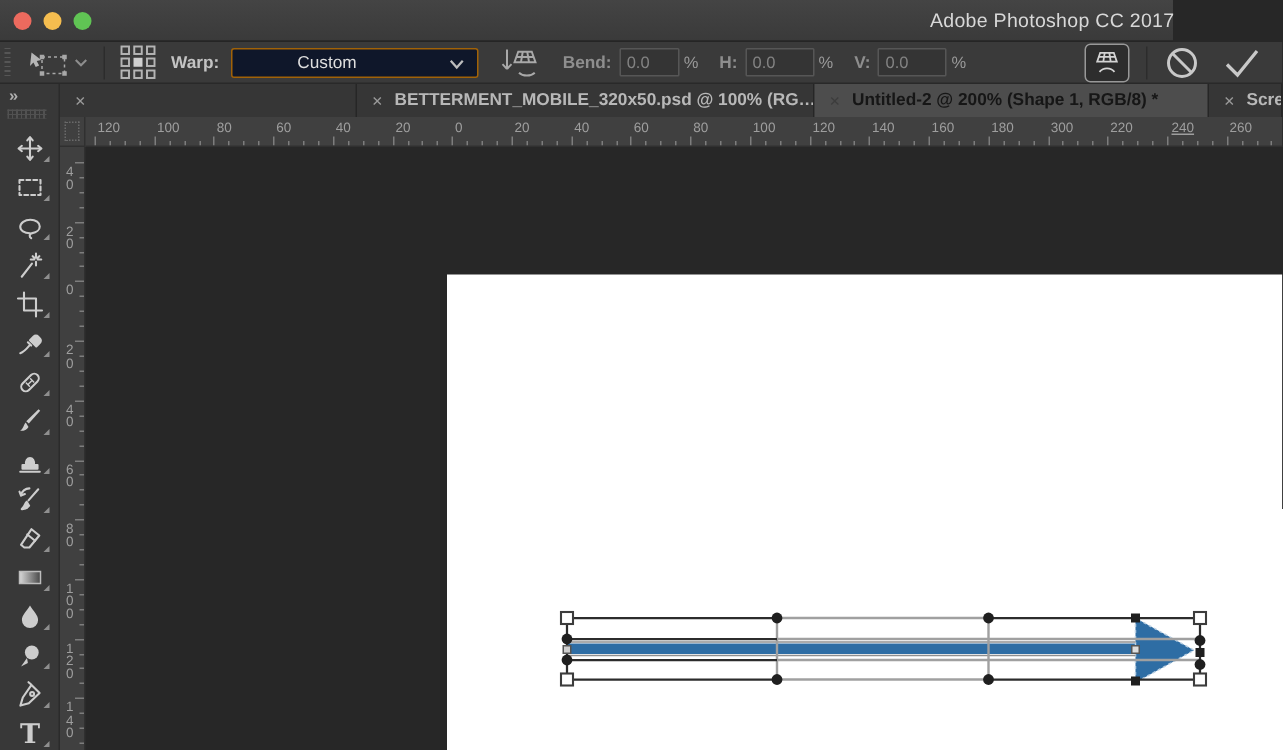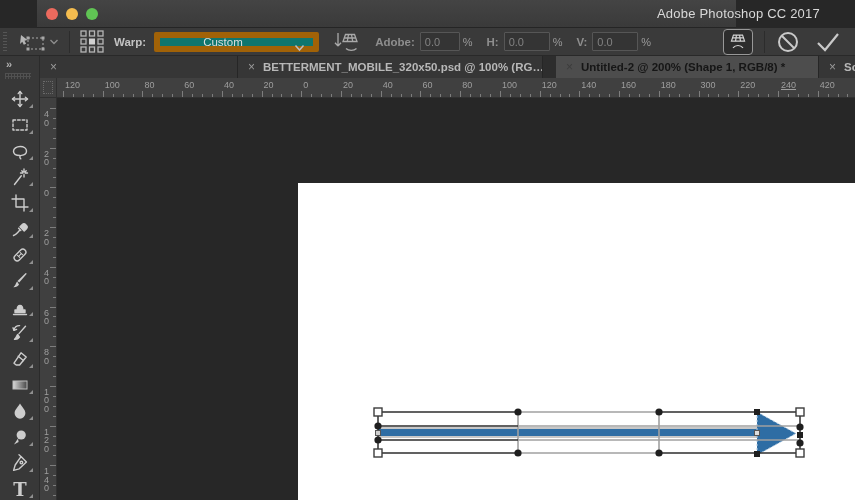--- a/index.html
+++ b/index.html
@@ -4,24 +4,23 @@
 <style>
   * { margin:0; padding:0; box-sizing:border-box; }
   html,body { width:855px; height:500px; overflow:hidden; }
   body {
     font-family:"Liberation Sans", sans-serif;
     background:#272727; position:relative;
     -webkit-font-smoothing:antialiased;
   }
   
   .titlebar{
-    position:absolute; left:0; top:0; width:699px; height:28px;
+    position:absolute; left:0; top:0; width:782px; height:28px;
     background:linear-gradient(#444444,#3a3a3a);
     border-bottom:1px solid #252525;
-    margin-left:37px;
   }
   .traffic{ position:absolute; top:8px; width:12px; height:12px; border-radius:50%; }
   .t-red{ left:9px;  background:#ec6a5e; }
   .t-yellow{ left:29px; background:#f5bd4f; }
   .t-green{ left:49px; background:#60c454; }
   .win-title{
     position:absolute; left:620px; top:6px;
     font-size:13px; color:#d8d8d8; letter-spacing:.2px; white-space:nowrap;
   }
   
@@ -38,21 +37,21 @@
   .opt-label{ font-size:11.5px; color:#c3c3c3; white-space:nowrap;font-weight:bold; }
   .opt-label.dim{ color:#8e8e8e; }
   .opt-field{
     height:19px; background:#343434; border:1px solid #565656; border-radius:1px;
     color:#828282; font-size:11px; padding:0 4px;
     font-family:"Liberation Sans", sans-serif;
   }
   .pct{ font-size:11px; color:#9a9a9a; margin-left:3px; }
   .warp-select{
     width:165px; height:20px; margin-left:8px;
-    background:#0f766e; border:6px solid #a16207; border-radius:2px;
+    background:#0f172a; border:1px solid #a16207; border-radius:2px;
     display:flex; align-items:center; position:relative;
     color:#dedede; font-size:11.5px;
   }
   .warp-select .sel-text{ margin-left:43px; }
   .warp-select .sel-chev{ position:absolute; right:8px; top:6px; }
   .toggle-btn{
     width:30px; height:26px; border:1px solid #989898; border-radius:4px;
     background:#2d2d2d; display:flex; align-items:center; justify-content:center;
   }
   .iconbtn{ display:flex; align-items:center; justify-content:center; }
@@ -70,21 +69,21 @@
   }
   .tabrow{
     position:absolute; left:40px; top:56px; width:815px; height:22px;
     background:#2d2d2d; display:flex;
   }
   .tab{
     height:22px; display:flex; align-items:center; overflow:hidden;
     background:#363636; border-right:1px solid #262626;
     color:#b8b8b8; font-size:11.5px; font-weight:bold; white-space:nowrap;
   }
-  .tab.active{ background:#4d4d4d; color:#161616;margin-left:13px; }
+  .tab.active{ background:#4d4d4d; color:#161616; }
   .tab .close{ margin:0 8px 0 10px; font-size:12px; font-weight:normal; color:#9a9a9a; }
   .tab.active .close{ color:#3c3c3c; }
   
   .ruler-corner{
     position:absolute; left:40px; top:78px; width:17px; height:20px;
     background:#404040; border-right:1px solid #303030; border-bottom:1px solid #303030;
   }
   .ruler-corner:after{
     content:""; position:absolute; left:3px; top:3px; right:3px; bottom:3px;
     border:1px dotted #6a6a6a;
@@ -174,21 +173,21 @@
 
   <svg width="26" height="22" viewBox="0 0 26 22" style="margin-left:14px">
     <g fill="none" stroke="#a9a9a9" stroke-width="1.3">
       <path d="M5 2v13M5 15l-3-3.2M5 15l3-3.2"></path>
       <path d="M12.5 3.5h9l2.5 7H10z"></path>
       <path d="M15.5 3.5l-1.2 7M18.5 3.5l1.2 7M11.2 7h11.6"></path>
       <path d="M13 17.5c2.5 2.5 8 2.5 10.5 0"></path>
     </g>
   </svg>
 
-  <span class="opt-label dim" style="margin-left:16px">Adobe:</span>
+  <span class="opt-label dim" style="margin-left:16px">Bend:</span>
   <input class="opt-field" style="width: 40px; margin-left: 5px;" value="0.0">
   <span class="pct">%</span>
 
   <span class="opt-label dim" style="margin-left:14px">H:</span>
   <input class="opt-field" style="width: 46px; margin-left: 5px;" value="0.0">
   <span class="pct">%</span>
 
   <span class="opt-label dim" style="margin-left:14px">V:</span>
   <input class="opt-field" style="width: 46px; margin-left: 5px;" value="0.0">
   <span class="pct">%</span>
@@ -460,21 +459,21 @@
     <div class="hlabel" style="left: 683.24px;">220</div>
     <div class="htick" style="left: 691.17px; height: 3px;"></div>
     <div class="htick" style="left: 701.1px; height: 3px;"></div>
     <div class="htick" style="left: 711.03px; height: 3px;"></div>
     <div class="htick" style="left: 720.96px; height: 6px;"></div>
     <div class="hlabel" style="left: 724px; text-decoration: underline;">240</div>
     <div class="htick" style="left: 730.89px; height: 3px;"></div>
     <div class="htick" style="left: 740.82px; height: 3px;"></div>
     <div class="htick" style="left: 750.75px; height: 3px;"></div>
     <div class="htick" style="left: 760.68px; height: 6px;"></div>
-    <div class="hlabel" style="left: 762.68px;">420</div>
+    <div class="hlabel" style="left: 762.68px;">260</div>
     <div class="htick" style="left: 770.61px; height: 3px;"></div>
     <div class="htick" style="left: 780.54px; height: 3px;"></div>
     <div class="htick" style="left: 790.47px; height: 3px;"></div>
   </div>
 <div class="vruler" id="vruler">
     <div class="vtick" style="top: 10px; width: 6px;"></div>
     <div class="vlabel" style="top: 12px;">4
 0</div>
     <div class="vtick" style="top: 19.925px; width: 3px;"></div>
     <div class="vtick" style="top: 29.85px; width: 3px;"></div>

